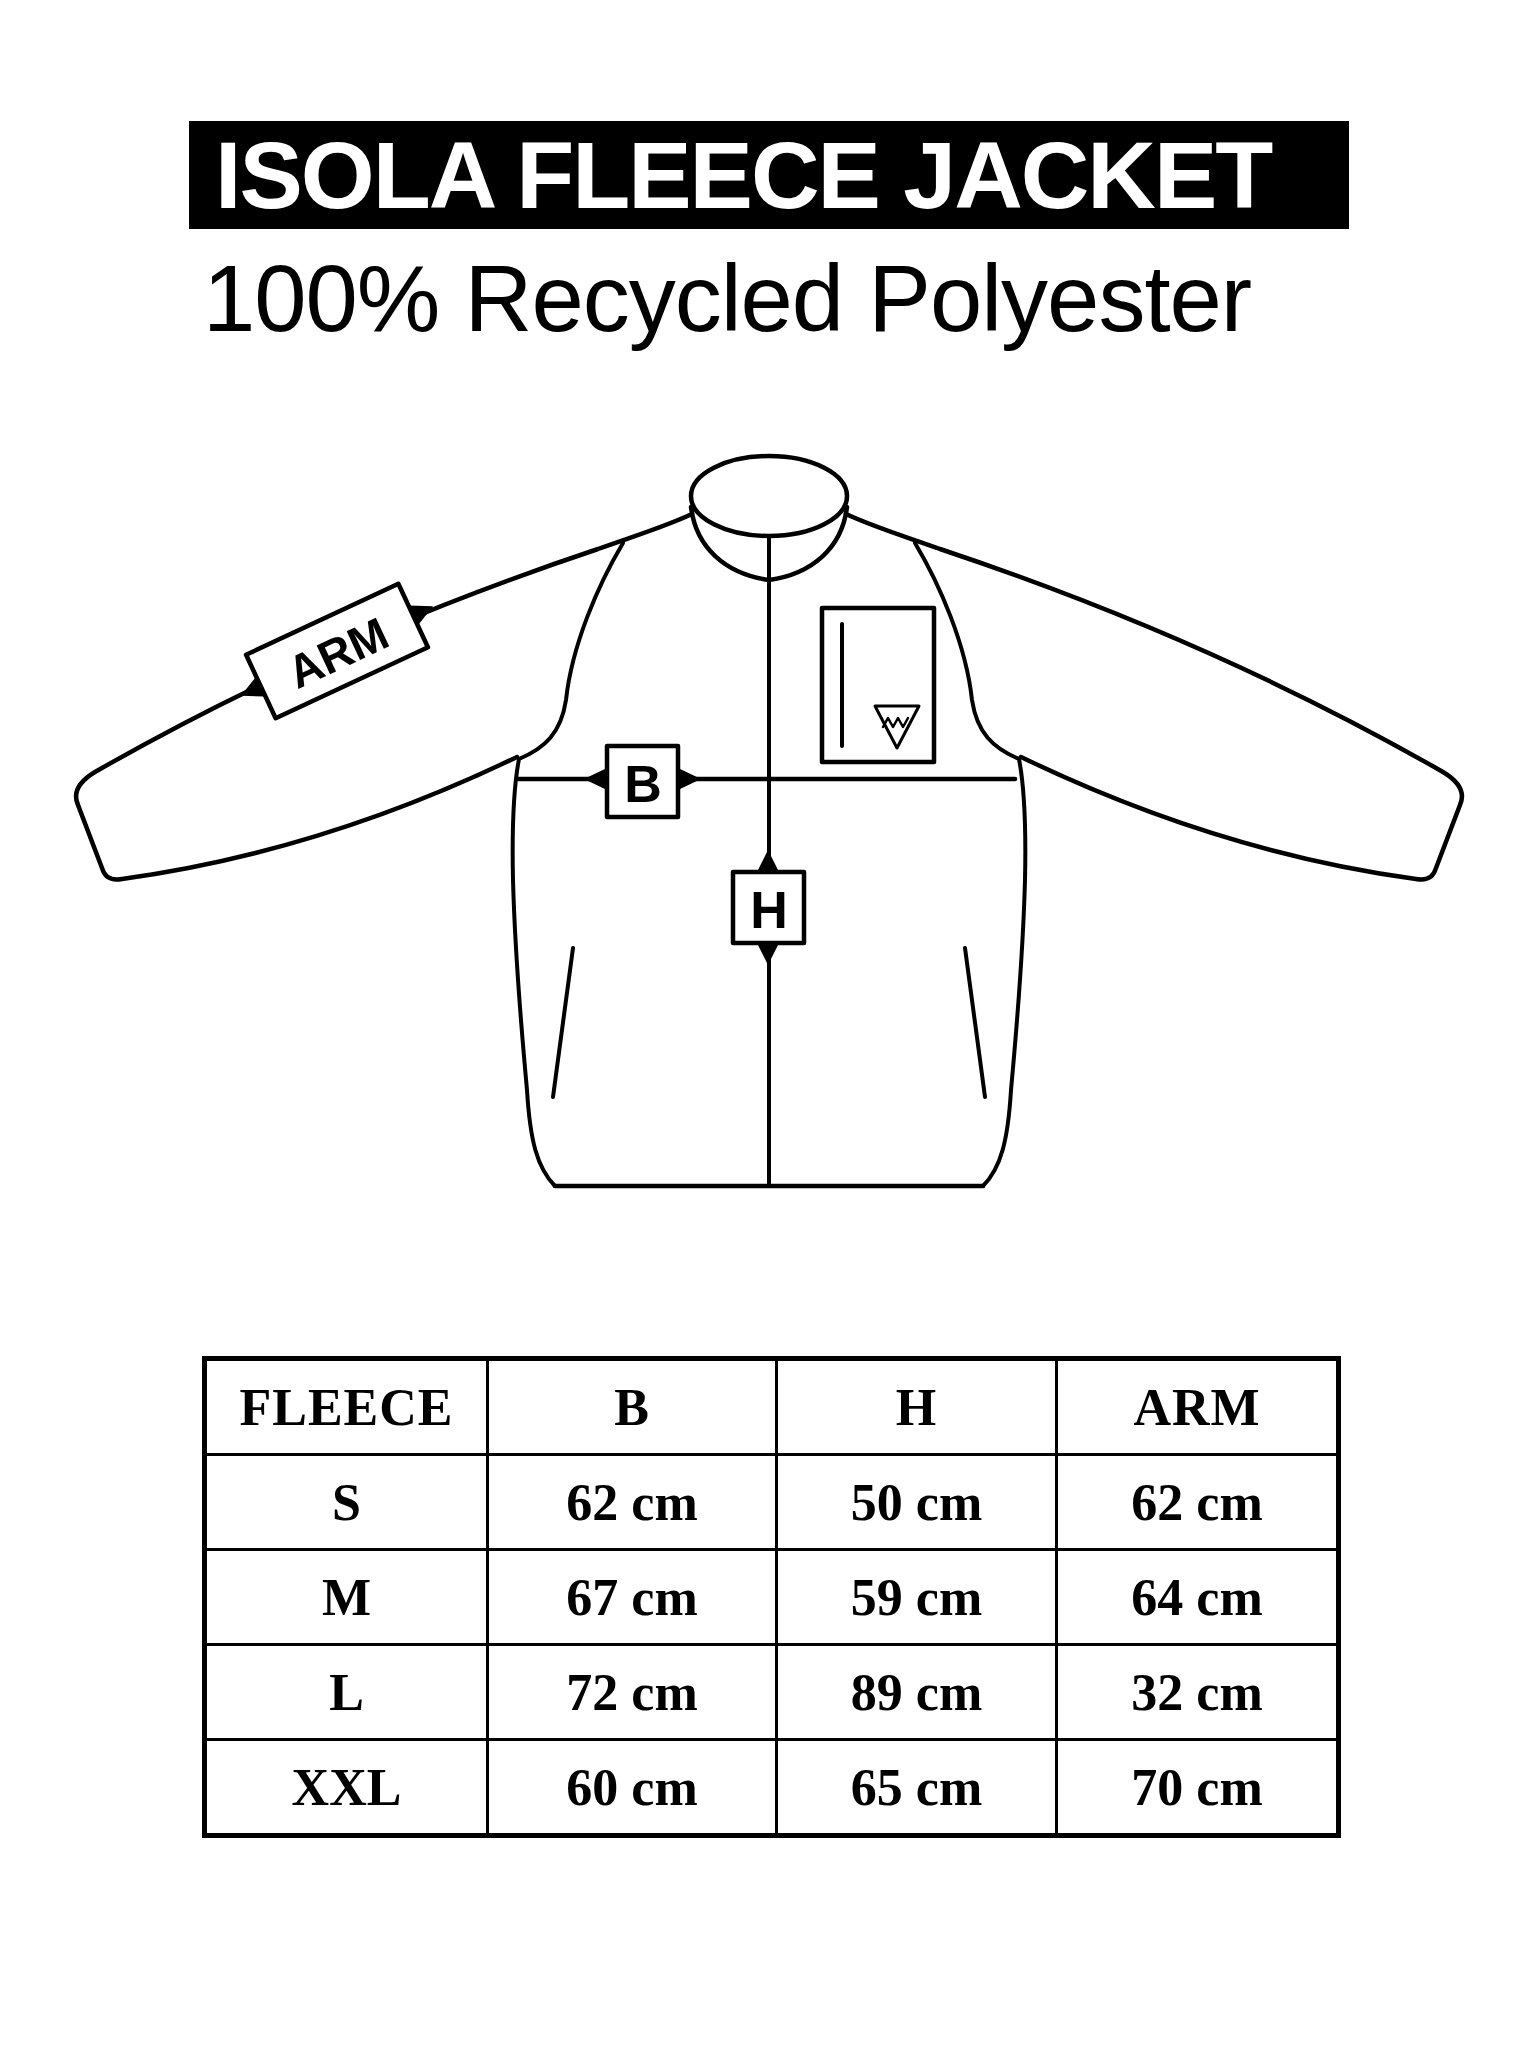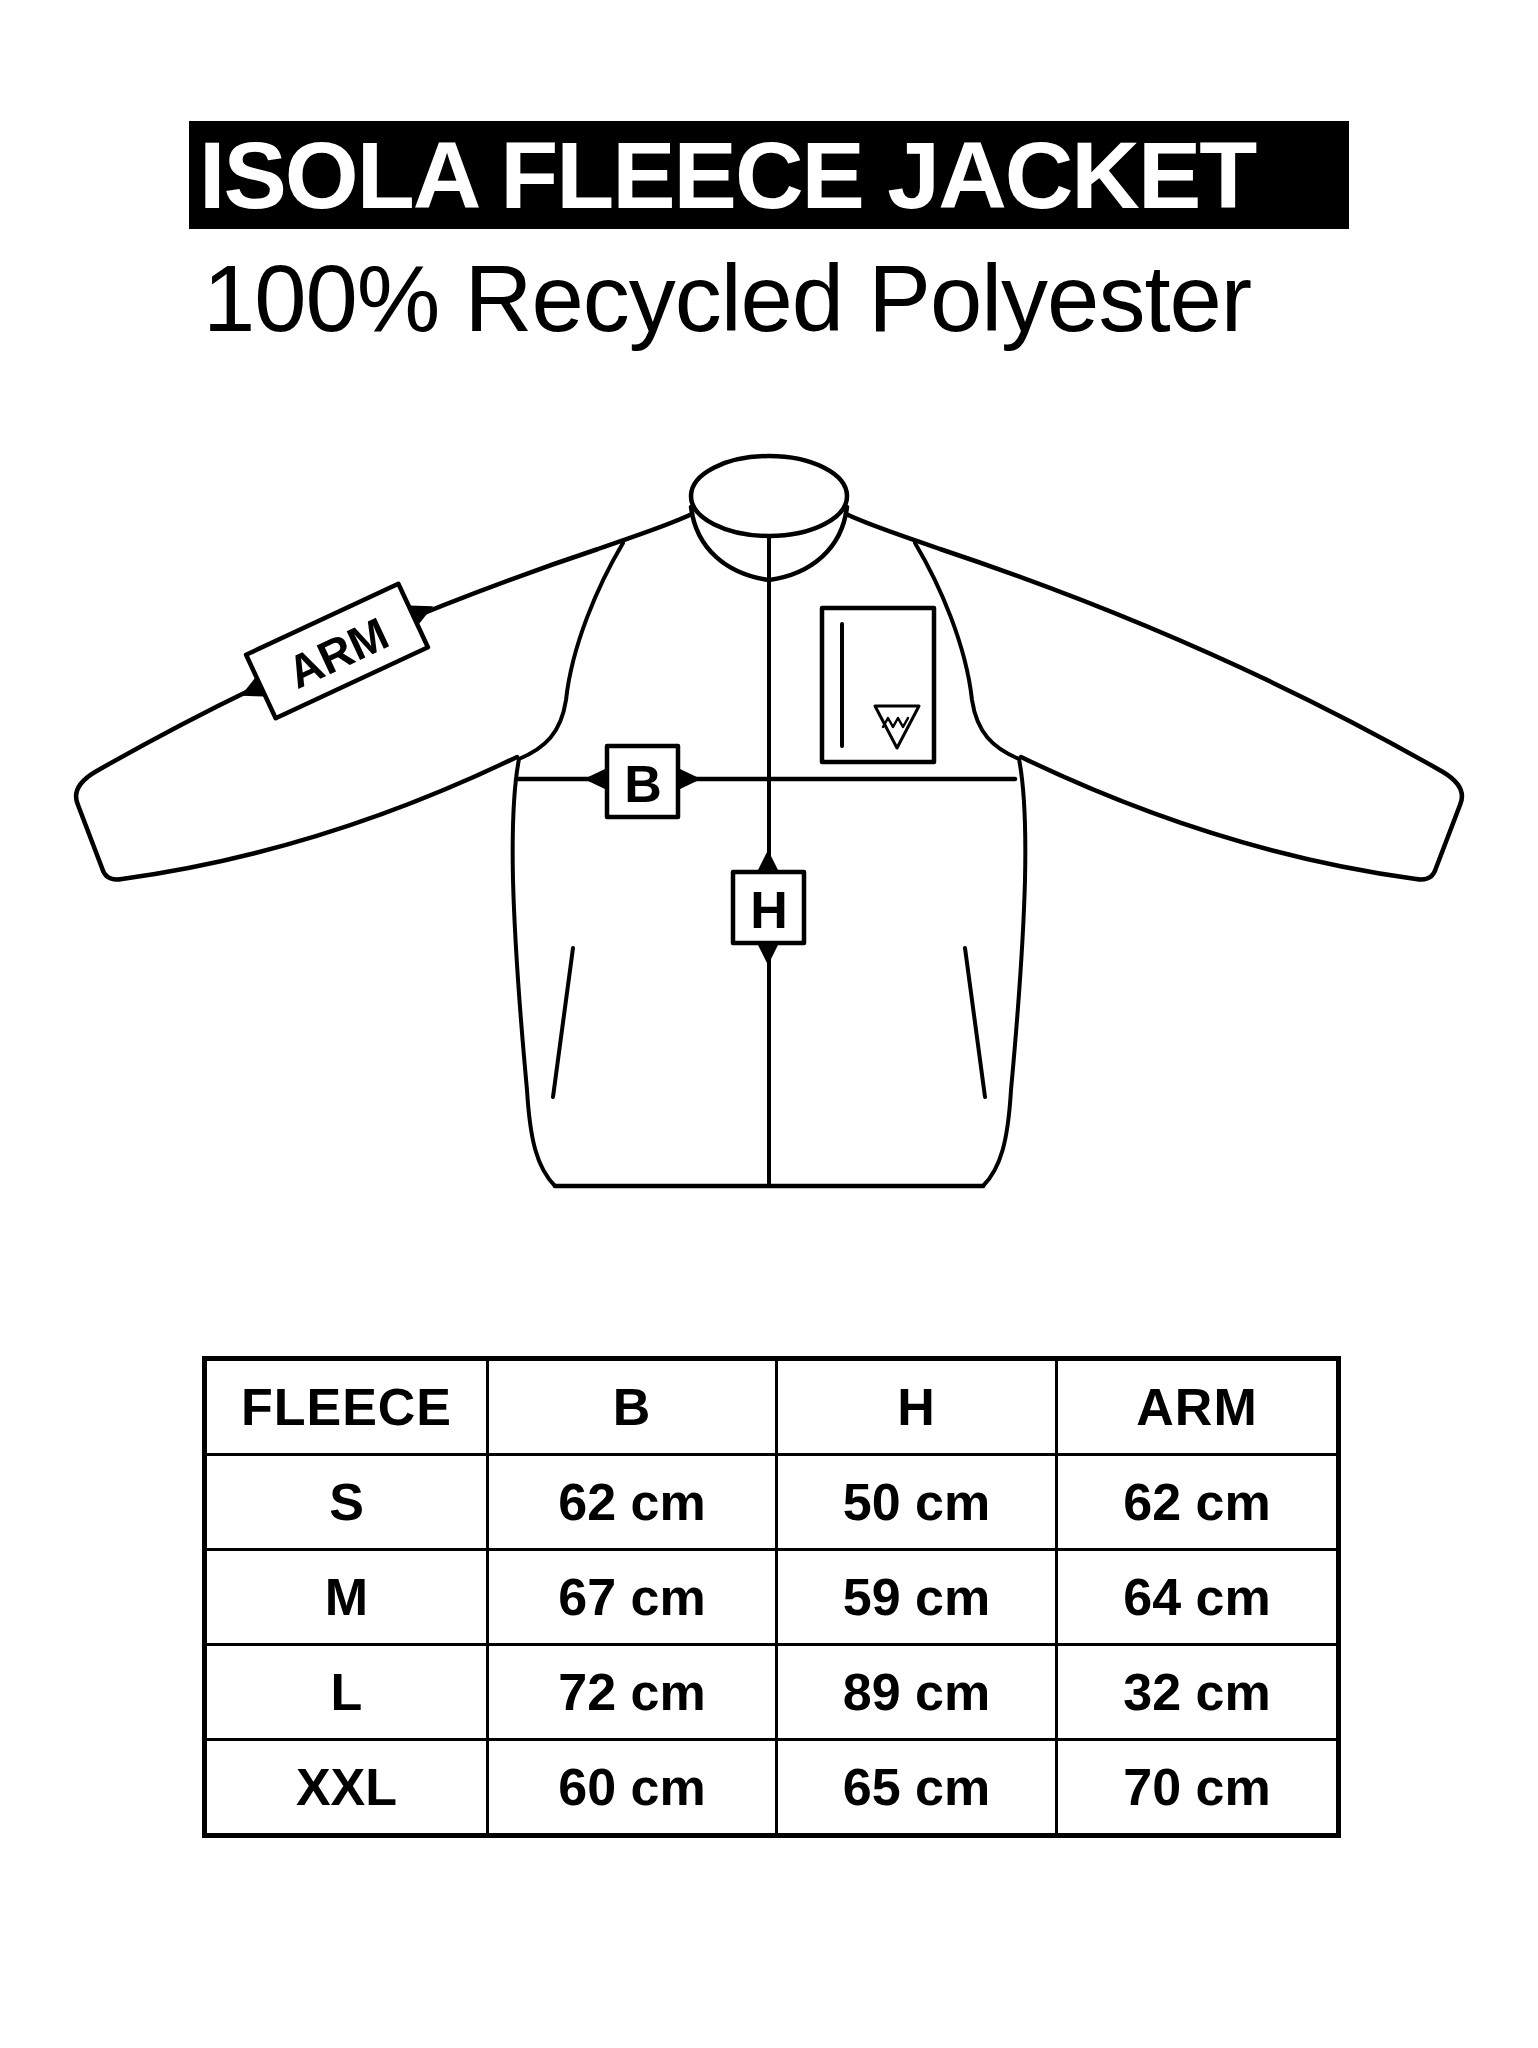--- a/index.html
+++ b/index.html
@@ -11,21 +11,21 @@
     color: var(--ink, #000000);
     font-family: "Liberation Sans", sans-serif;
     overflow: hidden;
   }
   .title-bar {
     position: absolute;
     left: 189px; top: 121px;
     width: 1160px; height: 108px;
     background: var(--ink, #000000);
     display: flex; 
-    padding-left: 10px;
+    padding-left: 26px;
     box-sizing: border-box;
   }
   .title-bar .title-text {
     color: var(--paper, #ffffff);
     font-size: 95px;
     font-weight: bold;
     letter-spacing: -2px;
     white-space: nowrap;
   }
   .subtitle {
@@ -45,20 +45,21 @@
   table.size-table {
     position: absolute;
     left: 202px; top: 1356px;
     width: 1134px;
     border-collapse: collapse;
     table-layout: fixed;
     text-align: center;
     font-size: 52px;
     font-weight: bold;
     color: var(--ink, #000000);
+    font-family: Liberation Serif, serif;
   }
   table.size-table td {
     border: 3px solid var(--ink, #000000);
     height: 92px;
     padding: 0;
   }
   table.size-table { border: 5px solid var(--ink, #000000); }
   table.size-table tr.header-row td { letter-spacing: 1px; }
 </style>
 </head>

